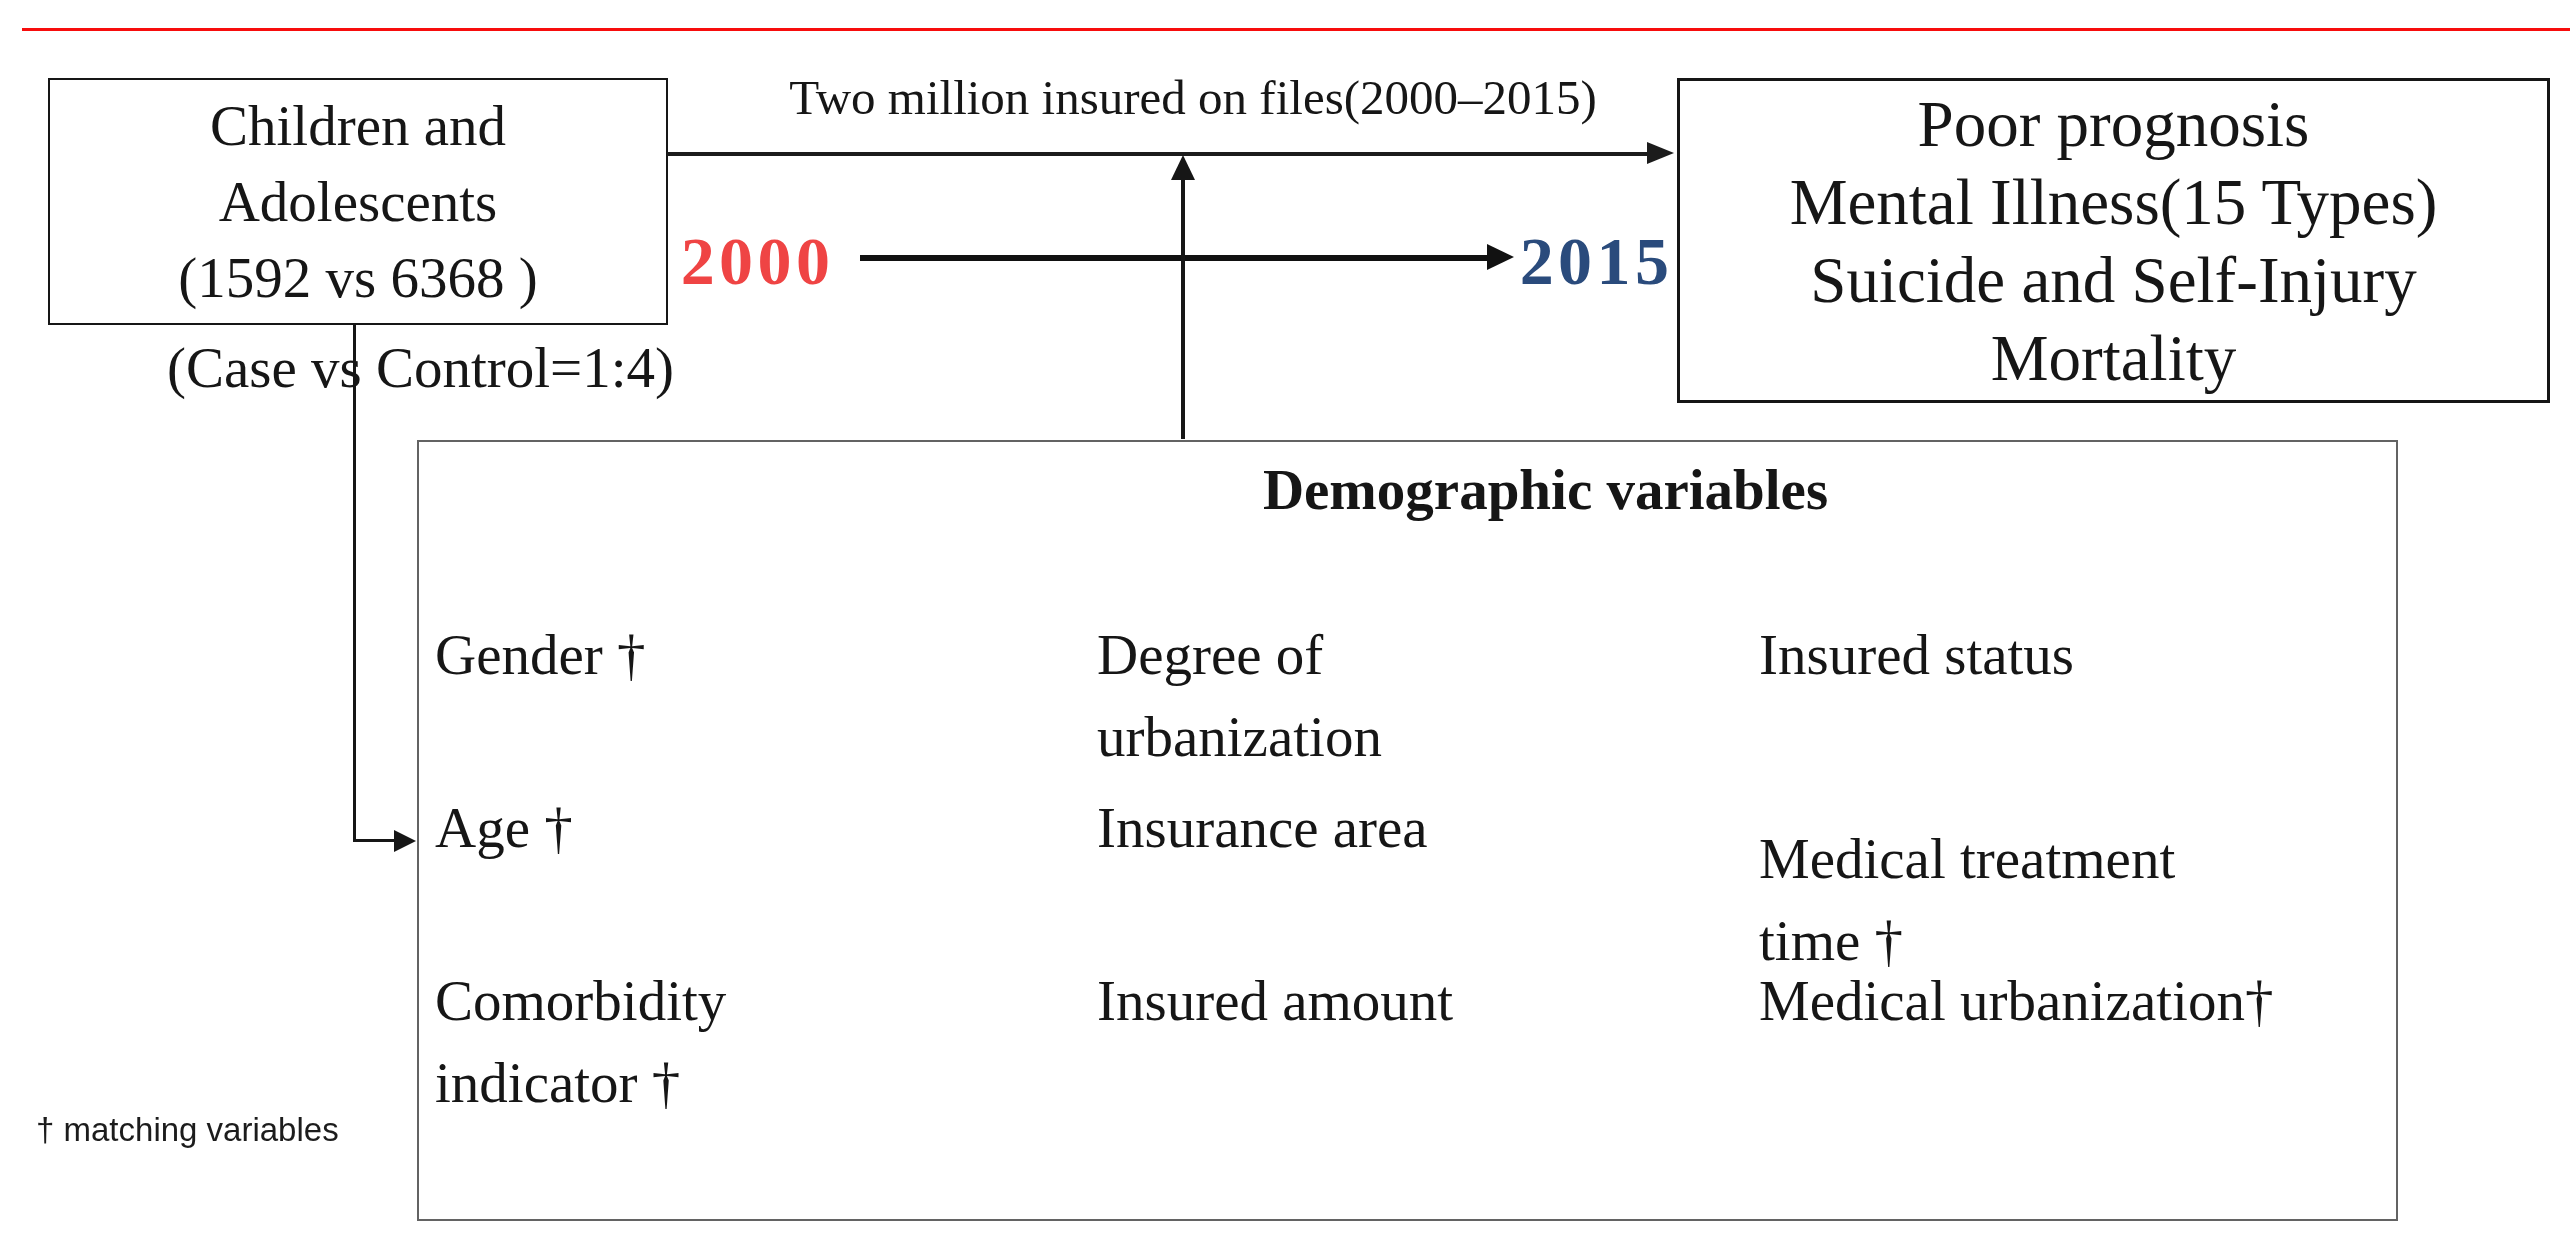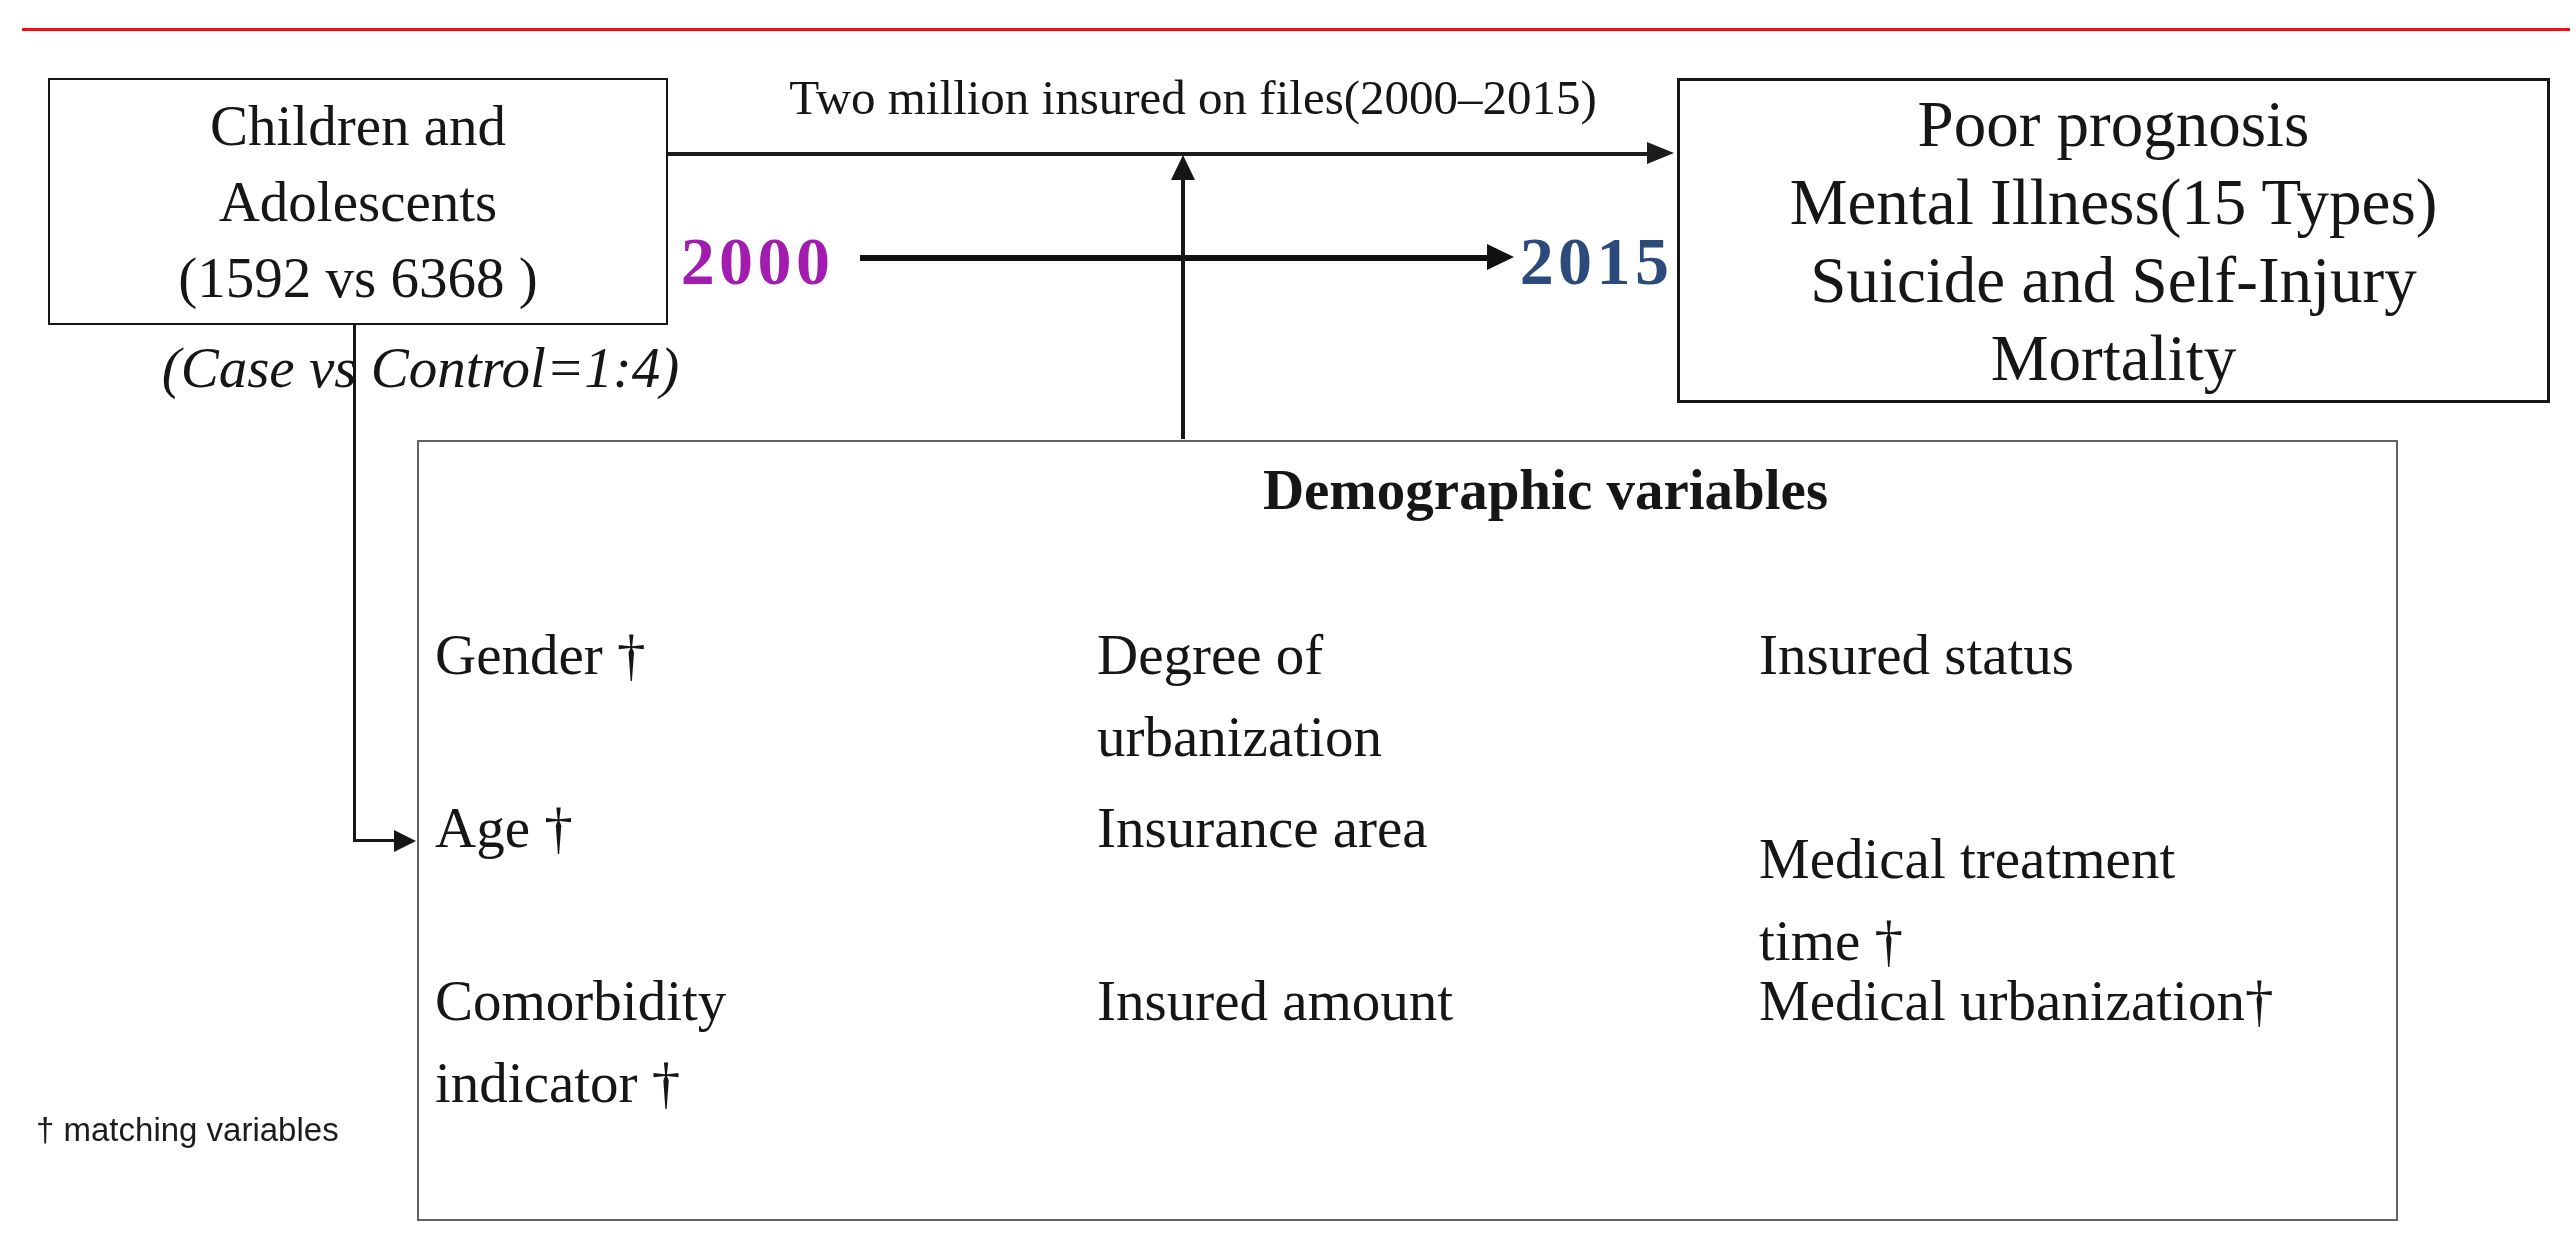--- a/index.html
+++ b/index.html
@@ -10,21 +10,21 @@
   .abs{position:absolute;}
   
   .red-rule{left:22px;top:27.6px;width:2548px;height:3.6px;background:#f70d0d;}
   
   .box{box-sizing:border-box;display:flex;align-items:center;justify-content:center;text-align:center;background:#ffffff;}
   .cohort-box{left:48px;top:78px;width:620px;height:247px;border:2.9px solid #161616;}
   .cohort-box .box-text{font-size:57px;line-height:76px;}
   .outcome-box{left:1677px;top:78px;width:873px;height:325px;border:3.6px solid #161616;}
   .outcome-box .box-text{font-size:65px;line-height:78px;}
   
-  .case-label{left:76px;top:335px;width:689px;text-align:center;font-size:57px;white-space:nowrap;font-style:italic;}
+  .case-label{left:76px;top:335px;width:689px;text-align:center;font-size:57px;white-space:nowrap;}
   
   .conn-v{left:353px;top:325px;width:2.9px;height:516px;background:#161616;}
   .conn-h{left:353px;top:839px;width:42px;height:2.9px;background:#161616;}
   .conn-head{left:394px;top:830px;width:0;height:0;border-top:11px solid transparent;border-bottom:11px solid transparent;border-left:22px solid #161616;}
   
   .top-arrow-label{left:707px;top:69px;width:972px;text-align:center;font-size:49px;white-space:nowrap;}
   .top-arrow-line{left:667px;top:152px;width:981px;height:3.6px;background:#1c1c1c;}
   .top-arrow-head{left:1647px;top:142px;width:0;height:0;border-top:11.6px solid transparent;border-bottom:11.6px solid transparent;border-left:27.6px solid #1c1c1c;}
   
   .year{font-size:68px;font-weight:bold;letter-spacing:4.4px;white-space:nowrap;text-align:center;}
@@ -56,21 +56,21 @@
   <div class="abs conn-v"></div>
   <div class="abs conn-h"></div>
   <div class="abs conn-head"></div>
 
   <div class="abs case-label">(Case vs Control=1:4)</div>
 
   <div class="abs top-arrow-label">Two million insured on files(2000–2015)</div>
   <div class="abs top-arrow-line"></div>
   <div class="abs top-arrow-head"></div>
 
-  <div class="abs year year-start" style="color: #a21caf;">2000</div>
+  <div class="abs year year-start" style="color: #ef4444;">2000</div>
   <div class="abs timeline-line"></div>
   <div class="abs timeline-head"></div>
   <div class="abs year year-end" style="color: rgb(42, 75, 124);">2015</div>
 
   <div class="abs vert-arrow-line"></div>
   <div class="abs vert-arrow-head"></div>
 
   <div class="abs box outcome-box">
     <div class="box-text">Poor prognosis<br>Mental Illness(15 Types)<br>Suicide and Self-Injury<br>Mortality</div>
   </div>

